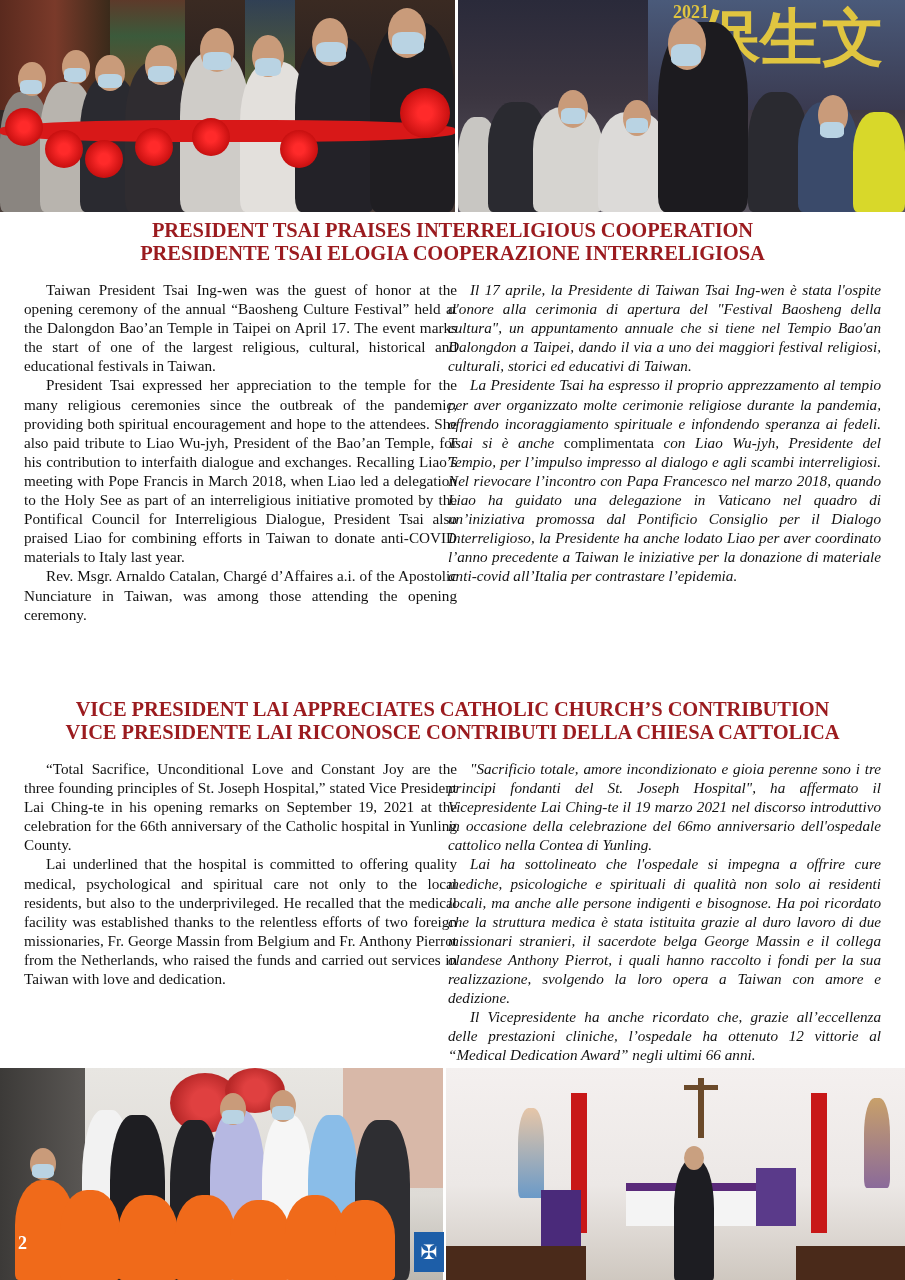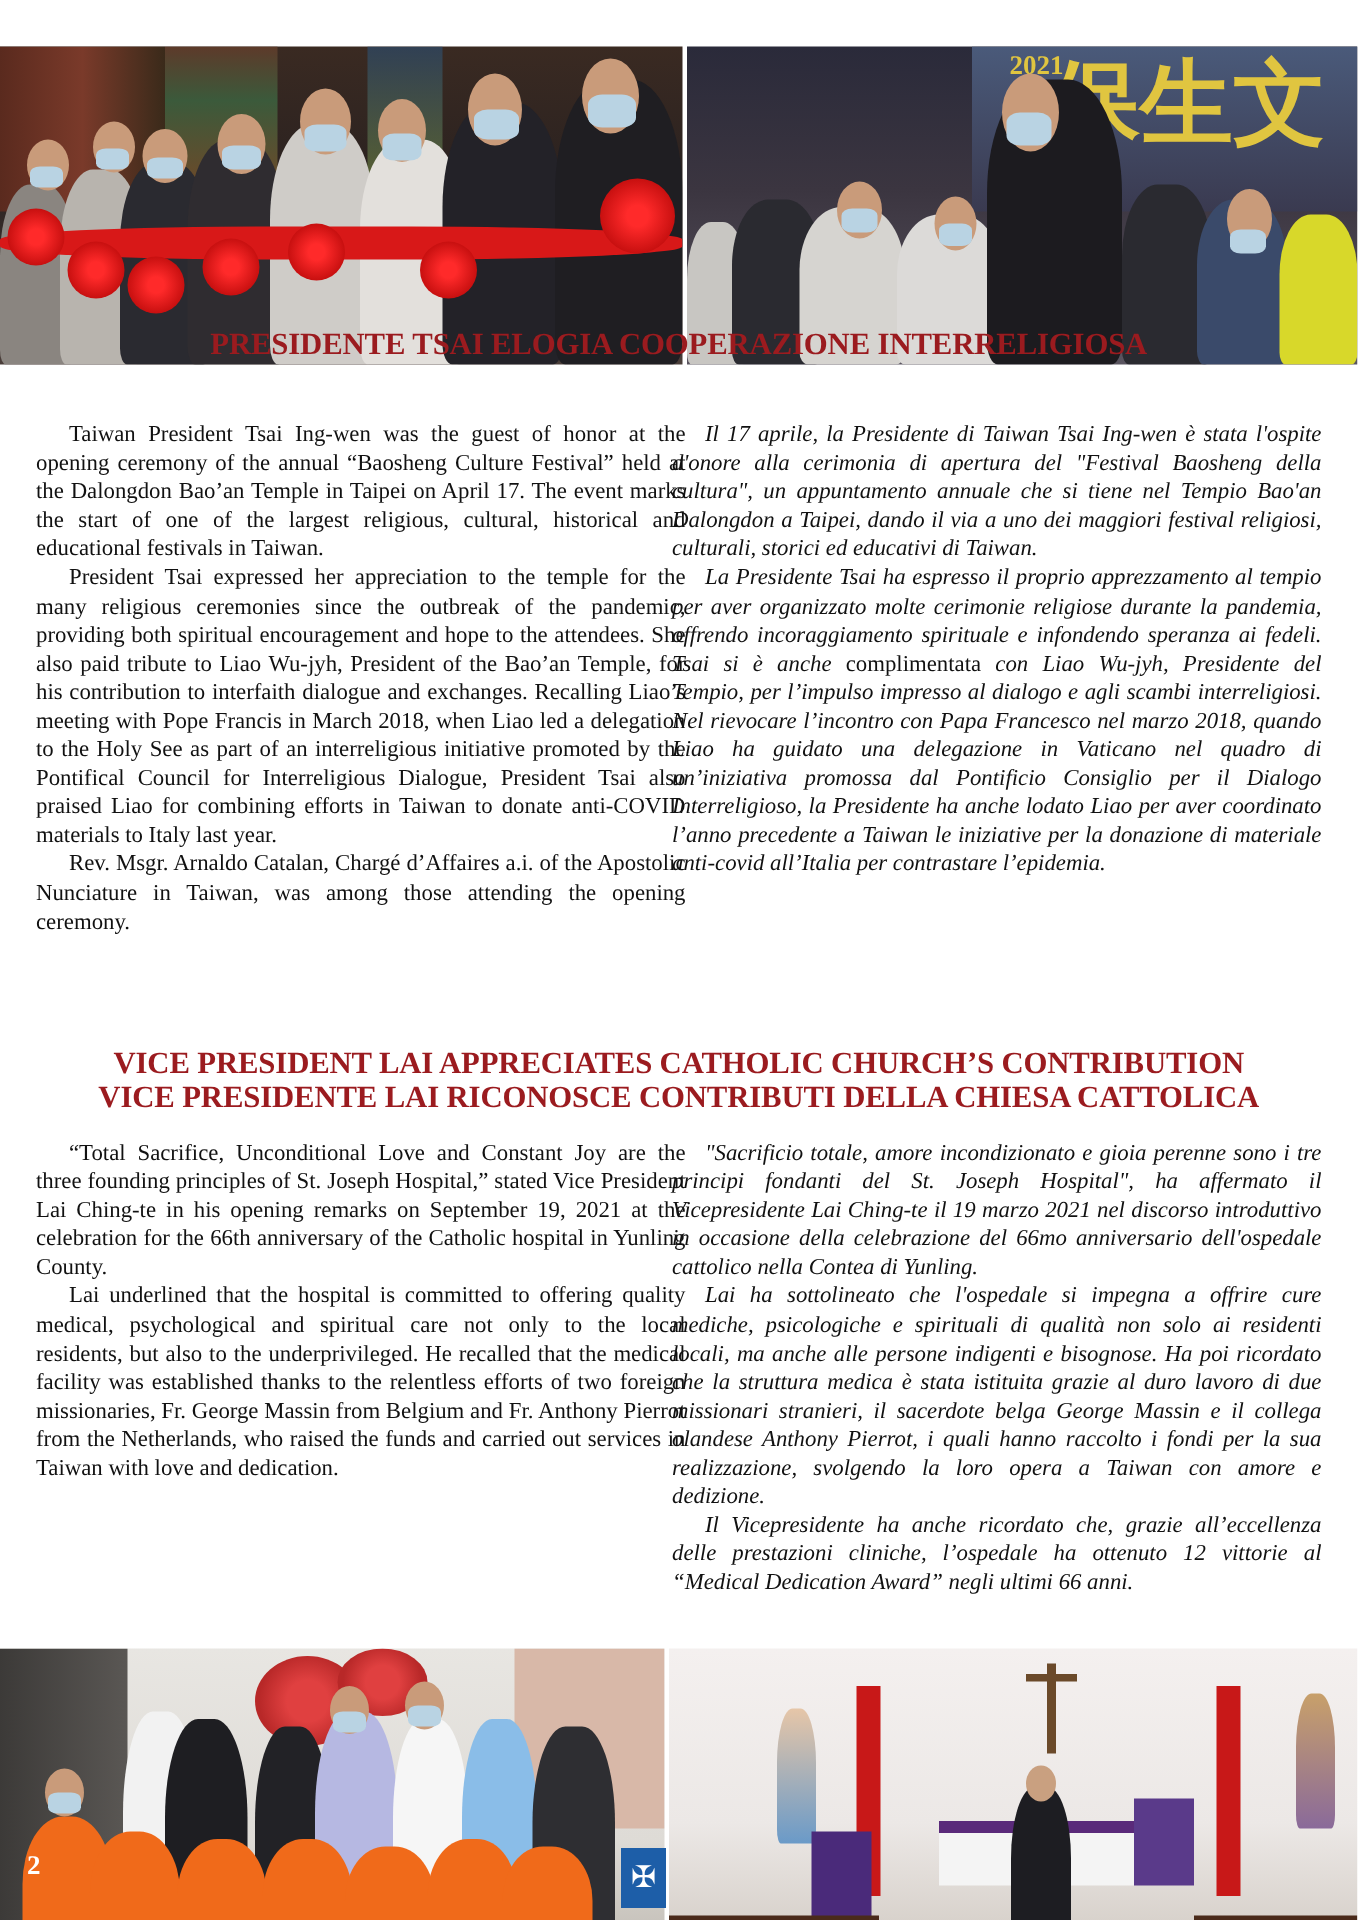--- a/index.html
+++ b/index.html
@@ -1,21 +1,21 @@
 <!DOCTYPE html>
 <html><head>
 <meta charset="utf-8">
 <style>
   html, body { margin: 0; padding: 0; background: #ffffff; }
   body { width: 905px; height: 1280px; position: relative; overflow: hidden; font-family: "Liberation Serif", serif; color: #111; }
 
   .photo-row { position: absolute; left: 0; width: 905px; display: flex; gap: 3px; }
   .photo-row.top { top: 0; height: 212px; }
   .photo-row.bottom { top: 1068px; height: 212px; }
-  .photo { position: relative; overflow: hidden; height: 100%; margin-top: 31px; }
+  .photo { position: relative; overflow: hidden; height: 100%; }
 
   
   .p1 { width: 455px; background: linear-gradient(180deg,#3a2a22 0%,#2b2220 40%,#4a3e3a 100%); }
   .p1 .curtain { position:absolute; left:0; top:0; width:110px; height:110px; background: linear-gradient(90deg,#5a2a1e,#7a3a2a 50%,#3a2a1a); }
   .p1 .curtain2 { position:absolute; left:110px; top:0; width:75px; height:90px; background: linear-gradient(180deg,#5d3a2a,#3b5a3b 40%,#6a4a2a); }
   .p1 .banner { position:absolute; left:245px; top:0; width:50px; height:90px; background: linear-gradient(180deg,#2d4a6a,#6a7a3a); opacity:.7; }
   .person { position:absolute; bottom:0; border-radius: 40% 40% 8% 8%; }
   .head { position:absolute; border-radius:50%; background:#c99b7a; }
   .mask { position:absolute; border-radius:30%; background:#b9d3e3; }
   .ribbon { position:absolute; height:22px; background:#d81818; border-radius:40%; }
@@ -124,20 +124,21 @@
     <div class="head" style="left:100px;top:90px;width:30px;height:38px;"></div>
     <div class="mask" style="left:103px;top:108px;width:24px;height:16px;"></div>
     <div class="head" style="left:165px;top:100px;width:28px;height:36px;"></div>
     <div class="mask" style="left:168px;top:118px;width:22px;height:15px;"></div>
     <div class="head" style="left:360px;top:95px;width:30px;height:40px;"></div>
     <div class="mask" style="left:362px;top:122px;width:24px;height:16px;"></div>
   </div>
 </div>
 
 <div class="heading h1">
+  <span class="en">PRESIDENT TSAI PRAISES INTERRELIGIOUS COOPERATION</span>
   <span class="it">PRESIDENTE TSAI ELOGIA COOPERAZIONE INTERRELIGIOSA</span>
 </div>
 
 <div class="col c1">
   <p>Taiwan President Tsai Ing-wen was the guest of honor at the opening ceremony of the annual “Baosheng Culture Festival” held at the Dalongdon Bao’an Temple in Taipei on April 17. The event marks the start of one of the largest religious, cultural, historical and educational festivals in Taiwan.</p>
   <p>President Tsai expressed her appreciation to the temple for the many religious ceremonies since the outbreak of the pandemic, providing both spiritual encouragement and hope to the attendees. She also paid tribute to Liao Wu-jyh, President of the Bao’an Temple, for his contribution to interfaith dialogue and exchanges. Recalling Liao’s meeting with Pope Francis in March 2018, when Liao led a delegation to the Holy See as part of an interreligious initiative promoted by the Pontifical Council for Interreligious Dialogue, President Tsai also praised Liao for combining efforts in Taiwan to donate anti-COVID materials to Italy last year.</p>
   <p>Rev. Msgr. Arnaldo Catalan, Chargé d’Affaires a.i. of the Apostolic Nunciature in Taiwan, was among those attending the opening ceremony.</p>
 </div>
 <div class="col c2 it">
   <p>Il 17 aprile, la Presidente di Taiwan Tsai Ing-wen è stata l'ospite d'onore alla cerimonia di apertura del "Festival Baosheng della cultura", un appuntamento annuale che si tiene nel Tempio Bao'an Dalongdon a Taipei, dando il via a uno dei maggiori festival religiosi, culturali, storici ed educativi di Taiwan.</p>

